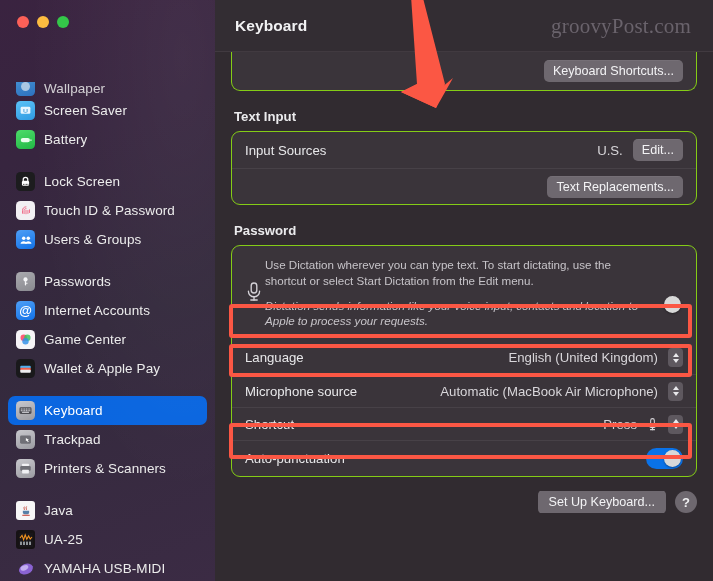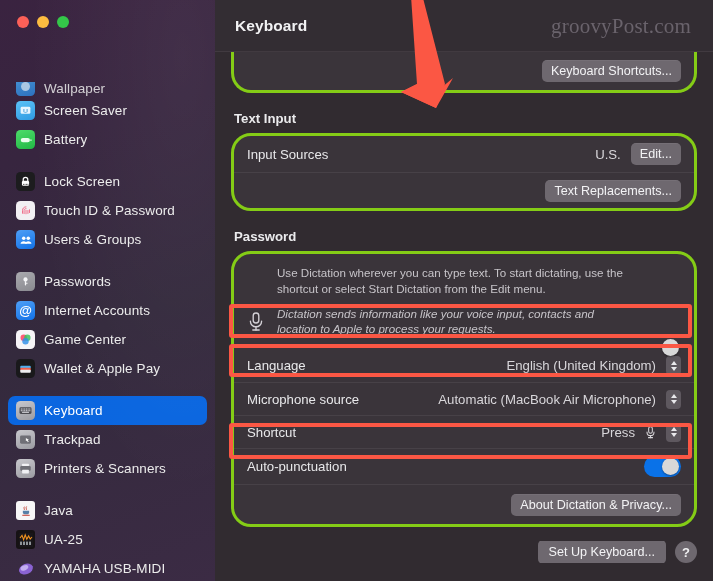--- a/index.html
+++ b/index.html
@@ -130,22 +130,22 @@
 
   .scrollarea {
     position: absolute;
     top: 52px; left: 0; right: 0; bottom: 0;
     padding: 0 16px;
     overflow: hidden;
   }
 
   .card {
     background: #3a343a;
-    border: 3px solid #84cc16;
-    border-radius: 20px;
+    border: 1px solid #84cc16;
+    border-radius: 9px;
     overflow: hidden;
   }
   .card.top-clip { border-top: none; border-top-left-radius:0; border-top-right-radius:0;}
   .row {
     display: flex; align-items: center;
     min-height: 36px;
     padding: 0 13px;
     gap: 10px;
   }
   .row + .row { border-top: 1px solid #474147; }
@@ -192,21 +192,21 @@
   }
   .toggle .knob {
     position:absolute; top: 2px; left: 18px;
     width: 17px; height: 17px; border-radius: 50%;
     background: #d8d8d8;
     box-shadow: 0 1px 2px rgba(0,0,0,.35);
   }
 
   
   .dict-info {
-    display: flex; padding: 11px 13px 12px 13px; gap: 10px; align-items: flex-end;
+    display: flex; padding: 11px 13px 12px 13px; align-items: center;
   }
   .dict-info .mic { flex: 0 0 20px; padding-top: 2px; }
   .dict-info .txt { flex: 1 1 auto; }
   .dict-info p {
     font-size: 11.6px; color: #c7c4c9; line-height: 1.36;
   }
   .dict-info p + p { margin-top: 9px; font-style: italic; }
   .dict-info .tg { flex: 0 0 37px; padding-top: 1px; }
 
   
@@ -516,23 +516,20 @@
         </div>
 
         <div class="row" style="min-height:36px;">
           <span class="rlabel">Auto-punctuation</span>
           <span class="spacer"></span>
           <span class="toggle">
               <span class="knob"></span>
             </span>
         </div>
 
-        <div class="row" style="min-height:40px; justify-content:flex-end;">
-          <button class="btn">About Dictation &amp; Privacy...</button>
-        </div>
       </div>
 
       <div style="margin-top:14px; display:flex; justify-content:flex-end; align-items:center; gap:9px; overflow:hidden; height:22px;">
         <button class="btn" style="padding:5px 11px;">Set Up Keyboard...</button>
         <span style="width:22px;height:22px;border-radius:50%;background:#6e686f;display:inline-flex;align-items:center;justify-content:center;color:#f0f0f2;font-size:13px;font-weight:700;">?</span>
       </div>
 
     </div>
 
     <svg class="arrow" style="left:164px; top:-8px; width:95px; height:125px;" viewBox="0 0 95 125">

